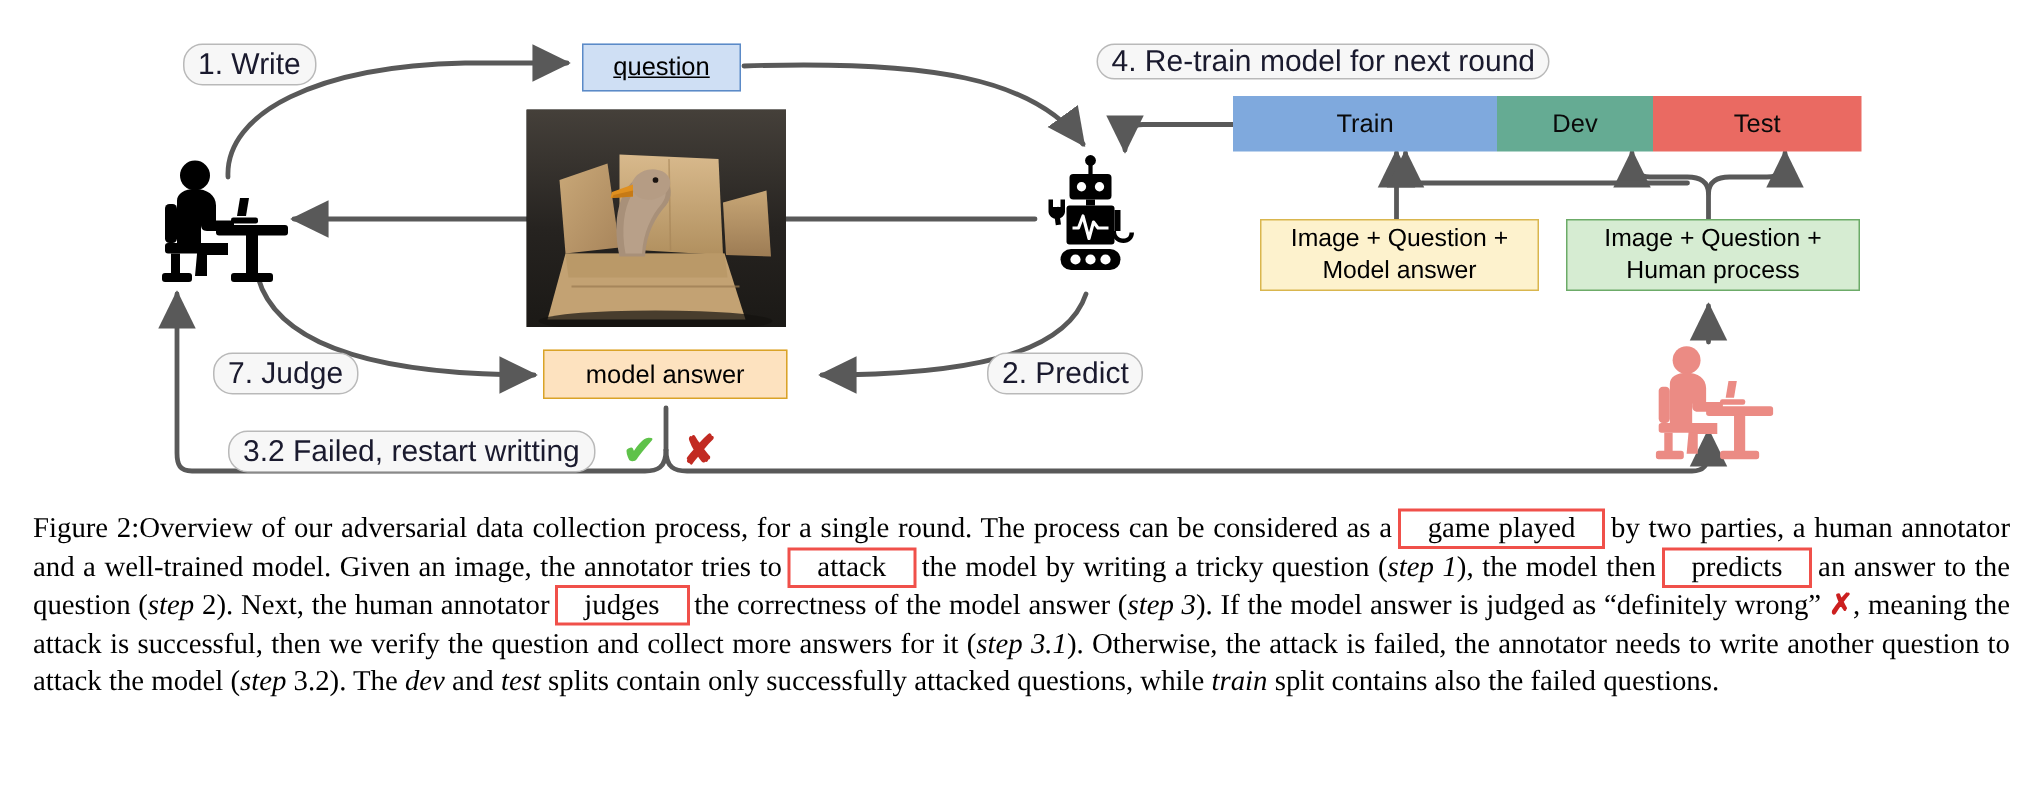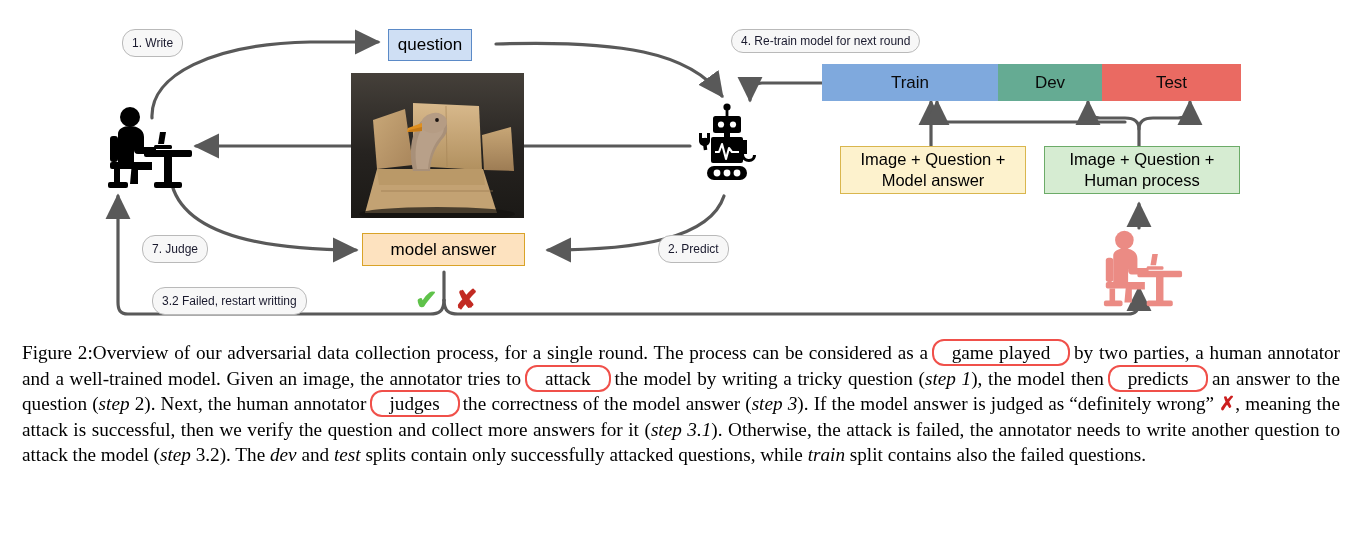--- a/index.html
+++ b/index.html
@@ -43,21 +43,21 @@
   .pill {
     position: absolute;
     box-sizing: border-box;
     display: flex;
     align-items: center;
     justify-content: center;
     background: #f7f7f7;
     border: 1.4px solid #b9b9b9;
     border-radius: 13px;
     color: #1a1a2e;
-    font-size: 12px;
+    font-size: 20px;
     padding: 0 9px;
     white-space: nowrap;
     z-index: 6;
   }
 
   
   .box-question {
     background: #cfdff4;
     border: 1.5px solid #5b8ac7;
     font-size: 17px;
@@ -117,21 +117,21 @@
     line-height: 25.6px;
     color: #000;
     text-align: justify;
   }
   #caption b { font-weight: normal; }
   #caption i { font-style: italic; }
   .hl {
     position: relative;
     outline: 2.5px solid #f0504a;
     padding: 1px 18px;
-    border-radius: 10px;
+    border-radius: 0;
   }
   .xmark-inline { color: #cc1f1f; font-weight: bold; font-family: "Liberation Sans", sans-serif; }
 </style>
 </head>
 <body>
 
 <div id="diagram">
 
   <svg id="diagram-svg" viewBox="0 0 1361 335" xmlns="http://www.w3.org/2000/svg">
     <defs>
@@ -172,21 +172,21 @@
 
   <div class="pill" style="left:658px; top:235px; height:28px;">2. Predict</div>
 
   <div class="pill" style="left:142px; top:235px; height:28px;">7. Judge</div>
 
   <div class="pill" style="left:152px; top:287px; height:28px;">3.2 Failed, restart writting</div>
 
 
   <div class="pill" style="left:731px; top:29px; height:24px;">4. Re-train model for next round</div>
 
-  <div class="node box-question" style="left:388px; top:29px; width:84px; height:32px;">question</div>
+  <div class="node box-question" style="left:388px; top:29px; width:106px; height:32px;text-decoration:underline;">question</div>
 
   <div class="photo" style="left:351px; top:73px; width:173px; height:145px;">
     <svg width="173" height="145" viewBox="0 0 173 145" xmlns="http://www.w3.org/2000/svg">
       <rect x="0" y="0" width="173" height="145" fill="#2b2824"></rect>
 
       <defs>
         <linearGradient id="bg" x1="0" y1="0" x2="0" y2="1">
           <stop offset="0%" stop-color="#45403a"></stop>
           <stop offset="55%" stop-color="#262320"></stop>
           <stop offset="100%" stop-color="#1b1916"></stop>

